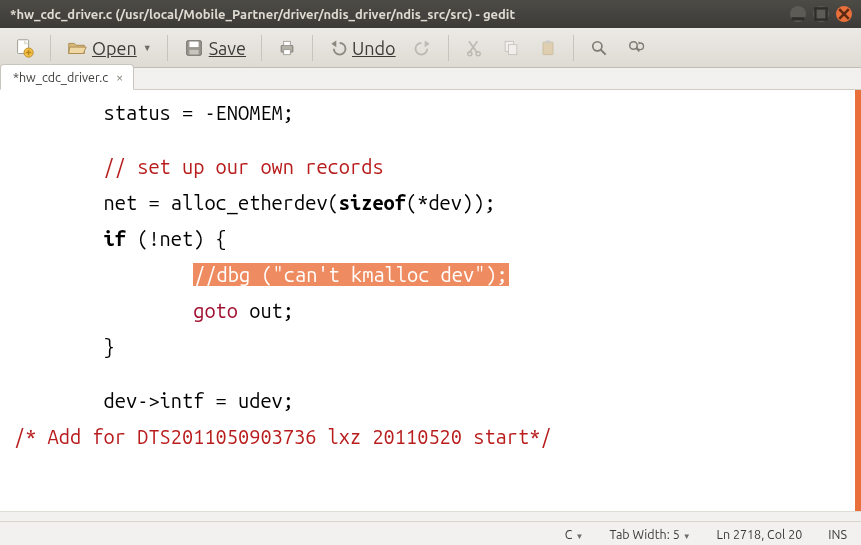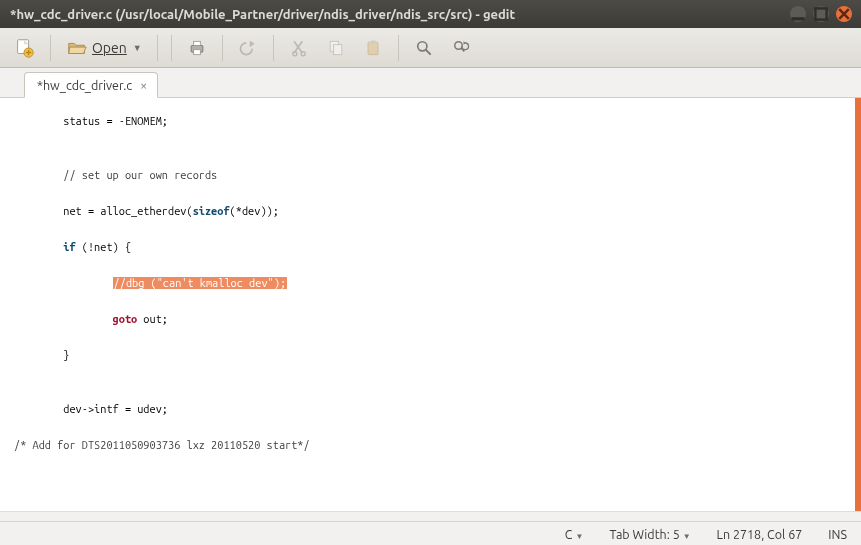--- a/index.html
+++ b/index.html
@@ -42,53 +42,53 @@
   }
   .tool-btn {
     display: flex; align-items:center; gap: 4px;
     padding: 5px 7px;
     border-radius: 3px;
     color: #4d4c47;
     fill: #6d6c66;
   }
   .tool-btn svg { width: 20px; height: 20px; }
   .tool-btn.big svg { width: 22px; height: 22px; }
-  .tool-label { font-size: 14px; color: #3c3b37; text-decoration: underline; }
+  .tool-label { font-size: 18px; color: #3c3b37; text-decoration: underline; }
   .sep { width: 1px; height: 26px; background: #c8c5bd; margin: 0 5px; }
   .dropchev { font-size: 9px; color: #6d6c66; margin-left: 2px; }
   .tabbar {
-    height: 30px; background: #f2f1f0; display: flex; align-items: flex-end;
-    padding-left: 24px; border-bottom: 1px solid #d0cdc5;
+    height: 22px; background: #f2f1f0; display: flex; align-items: flex-end;
+    padding-left: 0; border-bottom: 1px solid #d0cdc5;
   }
   .tab {
     background: #fff;
     border: 1px solid #c8c5bd;
     border-bottom: 1px solid #fff;
     border-radius: 4px 4px 0 0;
     padding: 5px 10px 5px 12px;
     display: flex; align-items: center; gap: 8px; font-size: 12.5px;
     position: relative; top: 1px;
   }
   .tab .closex { color: #8a887f; font-size: 13px; }
   .editor {
     flex: 1;
     background: #fff;
     overflow: hidden;
     position: relative;
     font-family: "Ubuntu Mono", "DejaVu Sans Mono", monospace;
-    font-size: 11px;
+    font-size: 20px;
     line-height: 18px;
     color: #000;
     padding: 14px 12px 0 14px;
     white-space: pre;
     border-right: 6px solid #e96f3b;
   }
-  .c-comment  { color: #404040; }
-  .c-keyword  { color: #0c4a6e; font-weight: bold; }
-  .c-goto     { color: #a01030; font-weight: bold; }
+  .c-comment  { color: #b91c1c; }
+  .c-keyword  { color: #000000; font-weight: bold; }
+  .c-goto     { color: #a01030; font-weight: normal; }
   .hl { background: #ef8b60; color: #fff; padding: 0 1px; }
   .hl .c-comment { color: #fff; }
   .statusbar {
     height: 24px;
     background: #f2f1f0;
     border-top: 1px solid #d8d5cd;
     display: flex;
     align-items: center;
     justify-content: flex-end;
     gap: 26px;
@@ -137,29 +137,44 @@
   <div class="sep"></div>
   <div class="tool-btn big">
     <svg viewBox="0 0 24 24">
         <path d="M3 7 L9 7 L11 9 L20 9 L20 18 L3 18 Z" fill="#d9b97a" stroke="#a8894e"></path>
         <path d="M4 11 L22 11 L19 18 L3 18 Z" fill="#efd8a3" stroke="#a8894e"></path>
       </svg>
     <span class="tool-label">Open</span>
     <span class="dropchev">▼</span>
   </div>
   <div class="sep"></div>
+  <div class="tool-btn big">
+    <svg viewBox="0 0 24 24">
+        <rect x="4" y="4" width="16" height="16" rx="1.5" fill="#9a9690" stroke="#6d6c66"></rect>
+        <rect x="7" y="5" width="10" height="6" fill="#fff"></rect>
+        <rect x="7" y="14" width="10" height="5" fill="#c8c5bd"></rect>
+      </svg>
+    <span class="tool-label">Save</span>
+  </div>
   <div class="sep"></div>
   <div class="tool-btn">
     <svg viewBox="0 0 24 24">
         <rect x="5" y="9" width="14" height="8" rx="1" fill="#b3b0a8" stroke="#6d6c66"></rect>
         <rect x="8" y="4" width="8" height="5" fill="#fff" stroke="#9a978e"></rect>
         <rect x="8" y="14" width="8" height="6" fill="#fff" stroke="#9a978e"></rect>
       </svg>
   </div>
   <div class="sep"></div>
+  <div class="tool-btn">
+    <svg viewBox="0 0 24 24">
+        <path d="M14 6 A7 7 0 1 1 7 13" fill="none" stroke="#8a887f" stroke-width="2.2"></path>
+        <path d="M10 3 L4 7 L10 11 Z" fill="#8a887f"></path>
+      </svg>
+    <span class="tool-label">Undo</span>
+  </div>
   <div class="tool-btn" style="opacity:.45">
     <svg viewBox="0 0 24 24">
         <path d="M10 6 A7 7 0 1 0 17 13" fill="none" stroke="#8a887f" stroke-width="2.2"></path>
         <path d="M14 3 L20 7 L14 11 Z" fill="#8a887f"></path>
       </svg>
   </div>
   <div class="sep"></div>
   <div class="tool-btn" style="opacity:.45">
     <svg viewBox="0 0 24 24">
         <path d="M6 4 L16 18 M16 4 L6 18" stroke="#8a887f" stroke-width="2"></path>
@@ -222,15 +237,15 @@
 
 
 
 </div>
 
 <div class="scrollh"></div>
 
 <div class="statusbar">
   <span><span>C</span><span class="chev">▼</span></span>
   <span><span>Tab Width: 5</span><span class="chev">▼</span></span>
-  <span>Ln 2718, Col 67</span>
+  <span>Ln 2718, Col 20</span>
   <span>INS</span>
 </div>
 
 </body></html>

